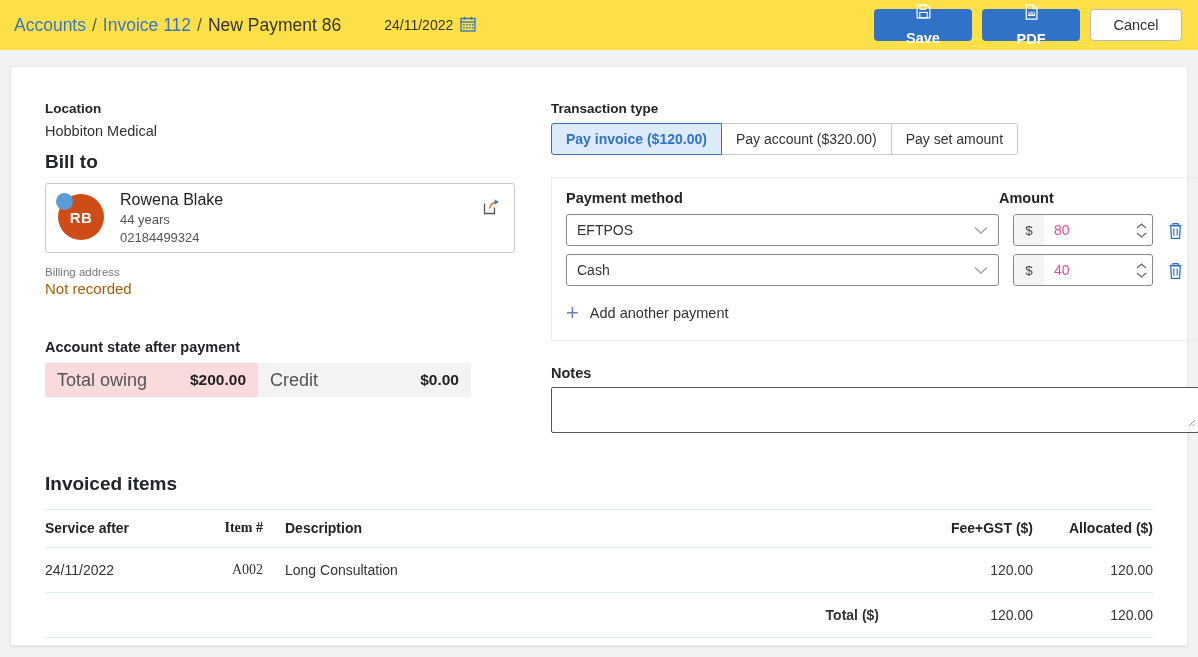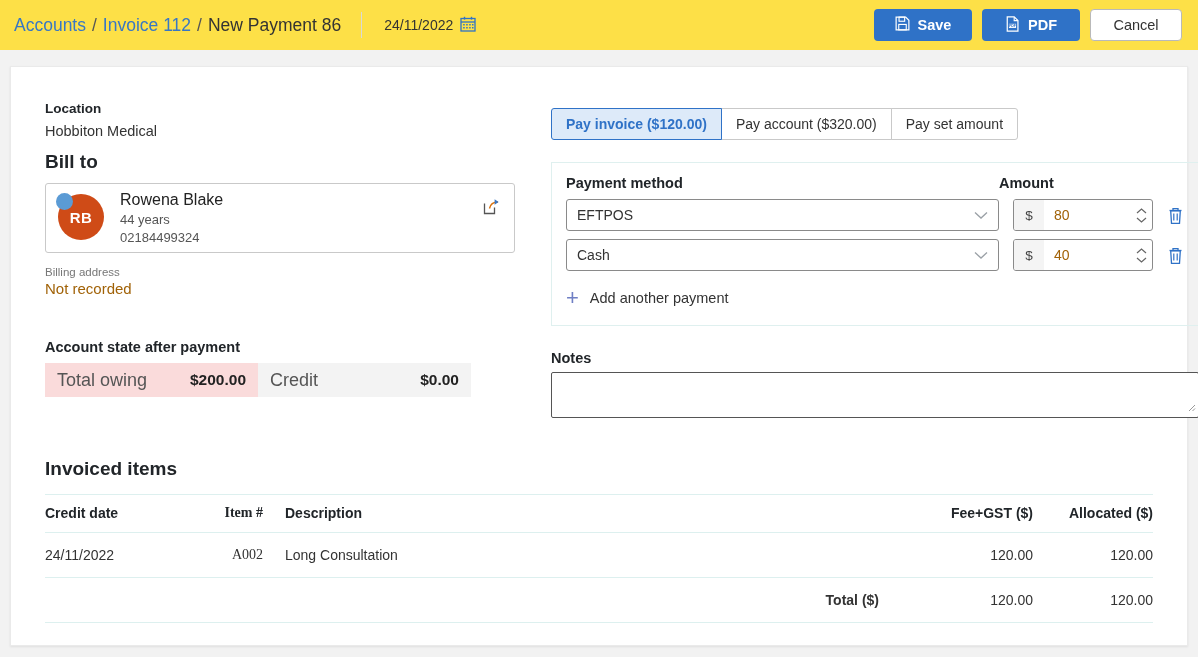--- a/index.html
+++ b/index.html
@@ -27,21 +27,21 @@
   .vsep { width: 1px; height: 26px; background: #d8d8d8; margin: 0 22px 0 20px; }
   .hdr-date { font-size: 14px; color: #333; display: flex; align-items: center; gap: 7px; }
   .cal-icon { display: block; }
   .hdr-actions { margin-left: auto; display: flex; gap: 10px; align-items: center; }
   .btn {
     height: 32px; border-radius: 4px; font-size: 14.5px;
     display: flex; align-items: center; justify-content: center; gap: 8px;
     cursor: pointer; padding: 0 16px; border: 1px solid transparent;
     font-family: inherit;
   }
-  .btn-primary { background: #2f72c7; color: #fff; font-weight: bold; min-width: 98px; }
+  .btn-primary { background: #2f72c7; color: #fff; font-weight: bold; min-width: 98px; flex-direction: column; }
   .btn-outline { background: #fff; color: #333; border: 1px solid #b9b9b9; min-width: 92px; }
 
   
   .card {
     position: absolute; left: 10px; top: 66px;
     width: 1178px; height: 580px;
     background: #fff;
     border: 1px solid #eaeaea;
     box-shadow: 0 1px 2px rgba(0,0,0,.08);
     padding: 34px 34px 0 34px;
@@ -122,21 +122,21 @@
     border: 1px solid #8a8a8a; border-radius: 3px;
     display: flex; align-items: stretch; overflow: hidden; background: #fff;
   }
   .amt-prefix {
     width: 30px; background: #f4f4f4; display: flex;
     align-items: center; justify-content: center;
     font-size: 13.5px; color: #444;
   }
   .amt-val {
     flex: 1; display: flex; align-items: center; padding-left: 10px;
-    font-size: 14px; color: #a16207;
+    font-size: 14px; color: #ec4899;
   }
   .spin { width: 22px; display: flex; flex-direction: column;
           align-items: center; justify-content: center; gap: 3px; cursor: pointer; }
   .trash { margin-left: 14px; cursor: pointer; display: flex; }
   .add-link {
     display: flex; align-items: center; gap: 11px;
     margin-top: 16px; color: #333; font-size: 14.5px; cursor: pointer;
   }
   .plus { color: #6f7fc4; font-size: 22px; line-height: 1; font-weight: 300; }
 
@@ -272,20 +272,21 @@
           </div>
           <div class="acct-cell acct-credit">
             <span class="acct-k">Credit</span>
             <span class="acct-v">$0.00</span>
           </div>
         </div>
       </div>
     </div>
 
     <div class="col-right">
+      <div class="lbl-bold">Transaction type</div>
 
       <div class="tabs">
         <div class="tab active">Pay invoice ($120.00)</div>
         <div class="tab">Pay account ($320.00)</div>
         <div class="tab">Pay set amount</div>
       </div>
 
       <div class="pay-panel">
         <div class="pay-head">
           <span class="h-method">Payment method</span>
@@ -368,21 +369,21 @@
           </svg>
         </span>
       </div>
     </div>
   </div>
 
   <div class="items-title">Invoiced items</div>
   <table>
     <thead>
       <tr>
-        <th class="c-date">Credit date</th>
+        <th class="c-date">Service after</th>
         <th class="c-item">Item #</th>
         <th class="c-desc">Description</th>
         <th class="c-fee">Fee+GST ($)</th>
         <th class="c-alloc">Allocated ($)</th>
       </tr>
     </thead>
     <tbody>
       <tr>
         <td class="c-date">24/11/2022</td>
         <td class="c-item">A002</td>

